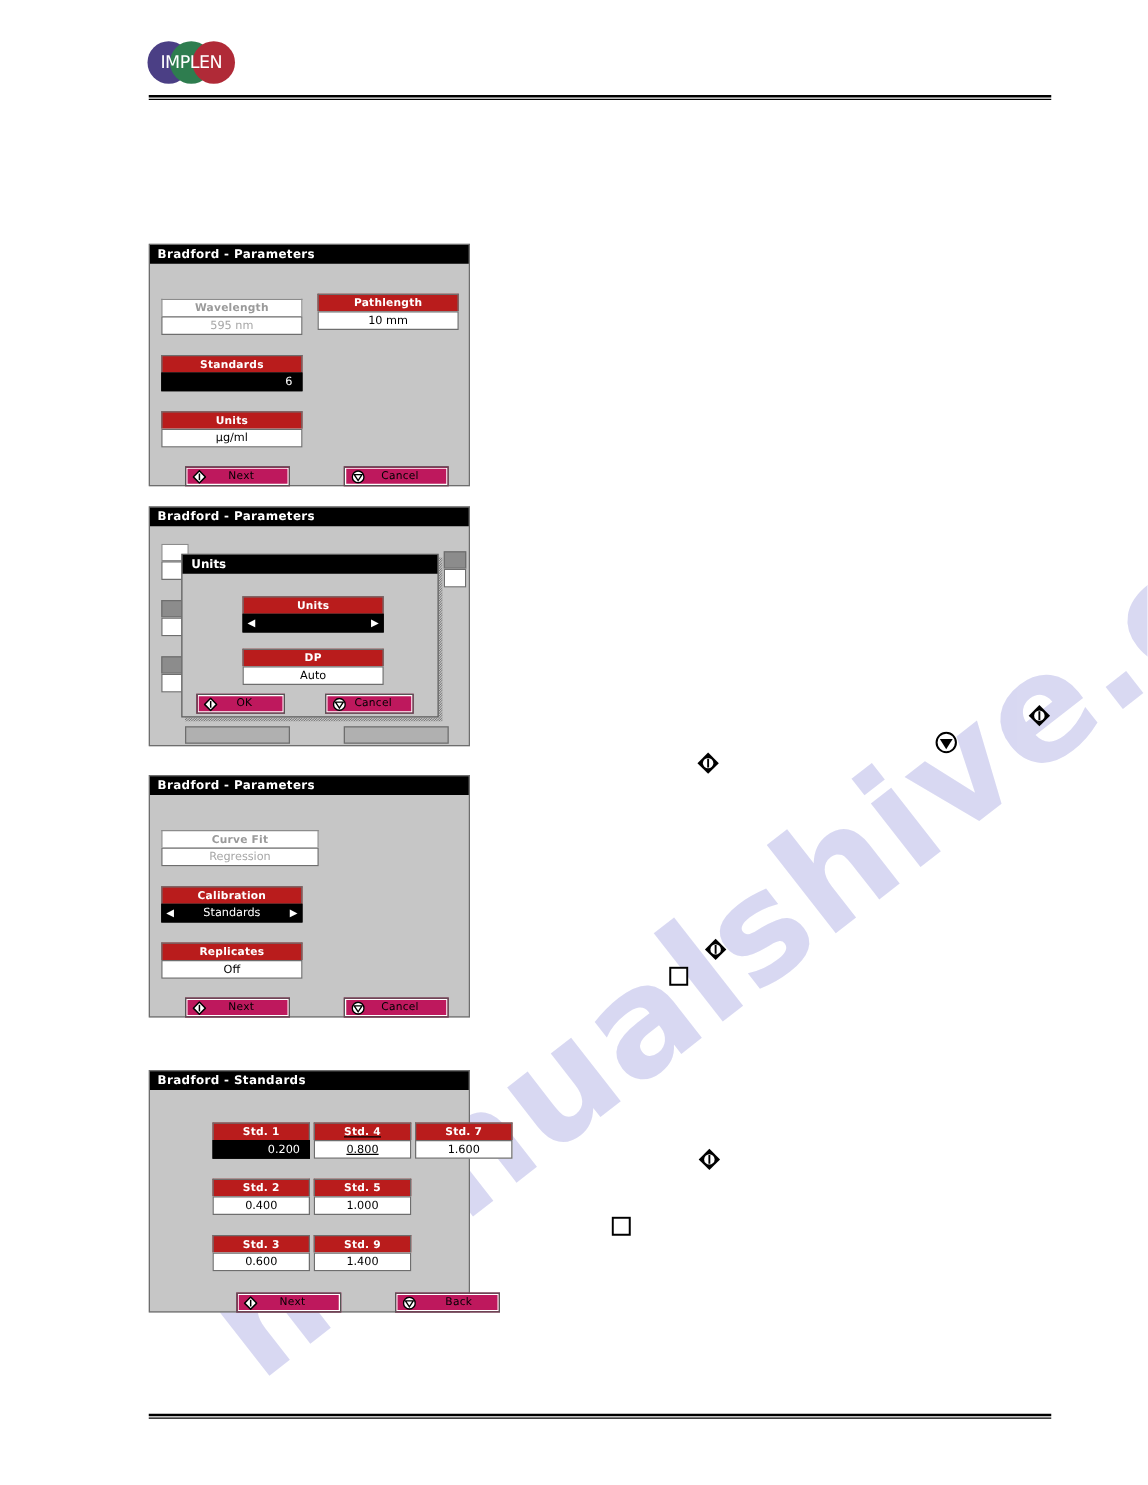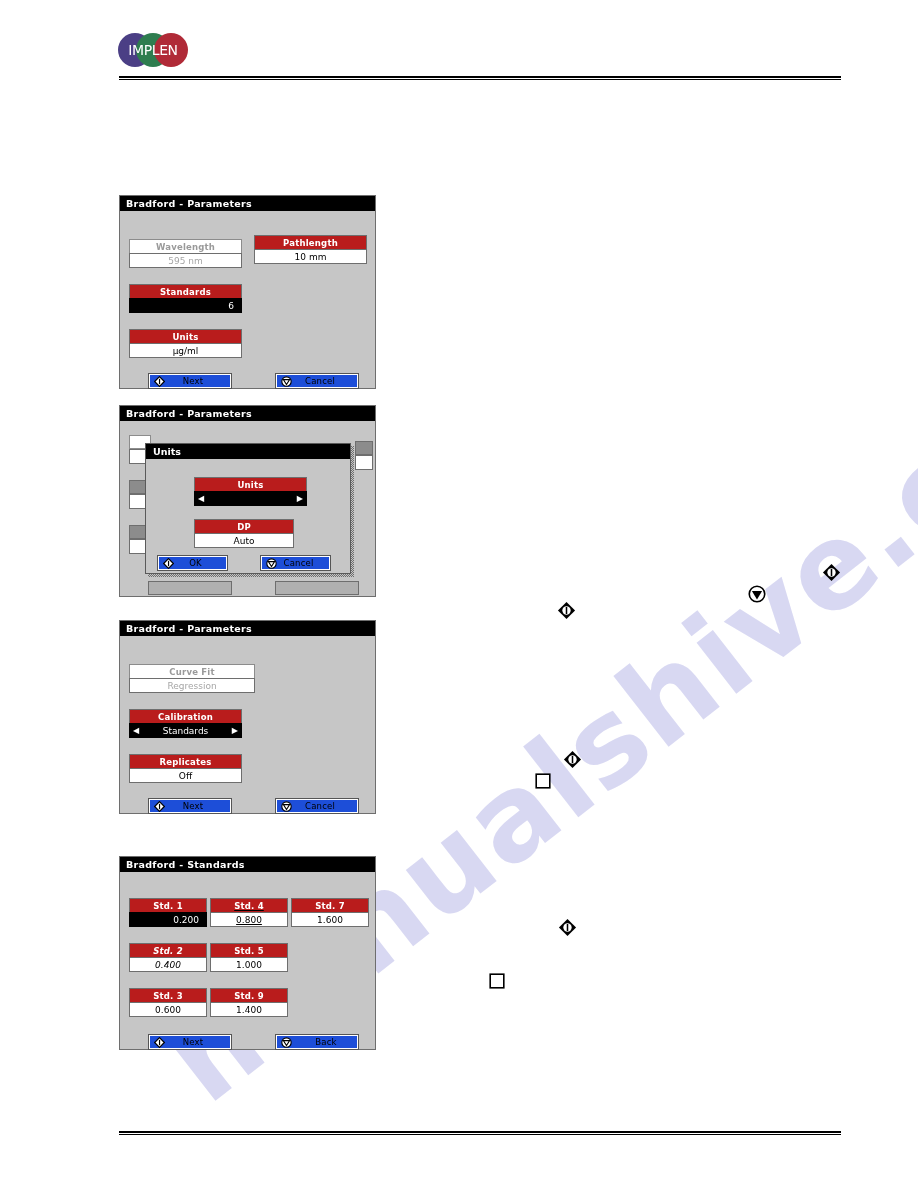--- a/index.html
+++ b/index.html
@@ -194,21 +194,21 @@
   }
   .fld-value .arrow-l { left: 3px; }
   .fld-value .arrow-r { right: 3px; }
   .fld-value.sel .arrow-l,
   .fld-value.sel .arrow-r { color: #ffffff; }
 
   
   .dbtn {
     position: absolute;
     height: 16px;
-    background: #1d4ed8;
+    background: #be185d;
     border: 1px solid #555555;
     box-shadow: 0 0 0 1px #ffffff inset;
     box-sizing: border-box;
     display: flex;
     align-items: center;
     font-size: 8.5px;
     font-weight: 400;
   }
   .dbtn .bicon {
     width: 16px;
@@ -360,21 +360,21 @@
 
         <div class="fld" style="left:48px; top:18px; width:113px;">
           <div class="fld-label on">Units</div>
           <div class="fld-value sel">
             <span class="arrow-l">◀</span>
             <span></span>
             <span class="arrow-r">▶</span>
           </div>
         </div>
 
-        <div class="fld" style="left:48px; top:60px; width:100px;">
+        <div class="fld" style="left:48px; top:60px; width:113px;">
           <div class="fld-label on">DP</div>
           <div class="fld-value">Auto</div>
         </div>
 
         <div class="dbtn" style="left:11px; top:96px; width:71px;">
           <span class="bicon">
             <svg width="11" height="11" viewBox="0 0 12 12">
                 <polygon points="6,0.7 11.3,6 6,11.3 0.7,6" fill="#fff" stroke="#000" stroke-width="1.3"></polygon>
                 <rect x="5.4" y="3.1" width="1.3" height="5.8" fill="#000"></rect>
               </svg>
@@ -436,38 +436,38 @@
             <polygon points="2.6,4 9.4,4 6,9.2" fill="none" stroke="#000" stroke-width="1.2"></polygon>
           </svg>
       </span>
       <span class="blabel">Cancel</span>
     </div>
   </div>
 </div>
 
 <div class="device-screen" style="left:119px; top:856px; width:257px; height:194px;">
   <div class="screen-title">Bradford - Standards</div>
-  <div class="screen-body" style="height:177px;">
+  <div class="screen-body" style="height:177px;margin-left:41px;">
 
     <div class="fld" style="left:9px; top:26px; width:78px;">
       <div class="fld-label on">Std. 1</div>
       <div class="fld-value sel right">0.200</div>
     </div>
 
     <div class="fld" style="left:90px; top:26px; width:78px;text-decoration:underline;">
       <div class="fld-label on">Std. 4</div>
       <div class="fld-value">0.800</div>
     </div>
 
     <div class="fld" style="left:171px; top:26px; width:78px;border-radius:10px;">
       <div class="fld-label on">Std. 7</div>
       <div class="fld-value">1.600</div>
     </div>
 
-    <div class="fld" style="left:9px; top:71px; width:78px;font-style:italic;">
+    <div class="fld" style="left:9px; top:71px; width:78px;">
       <div class="fld-label on">Std. 2</div>
       <div class="fld-value">0.400</div>
     </div>
 
     <div class="fld" style="left:90px; top:71px; width:78px;">
       <div class="fld-label on">Std. 5</div>
       <div class="fld-value">1.000</div>
     </div>
 
     <div class="fld" style="left:9px; top:116px; width:78px;">

